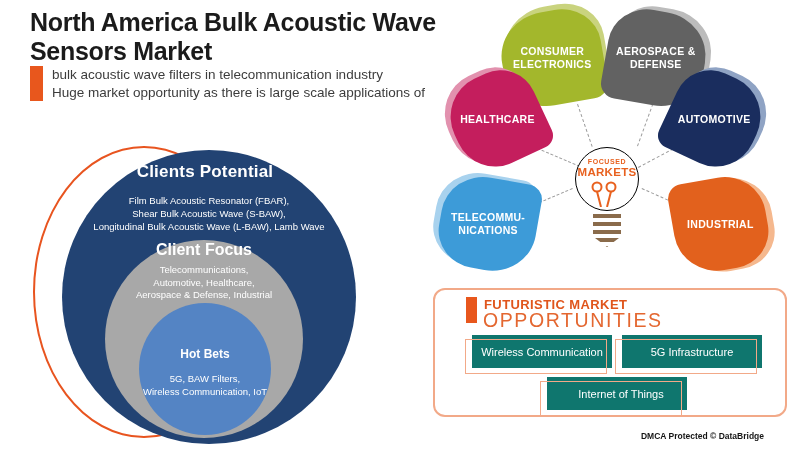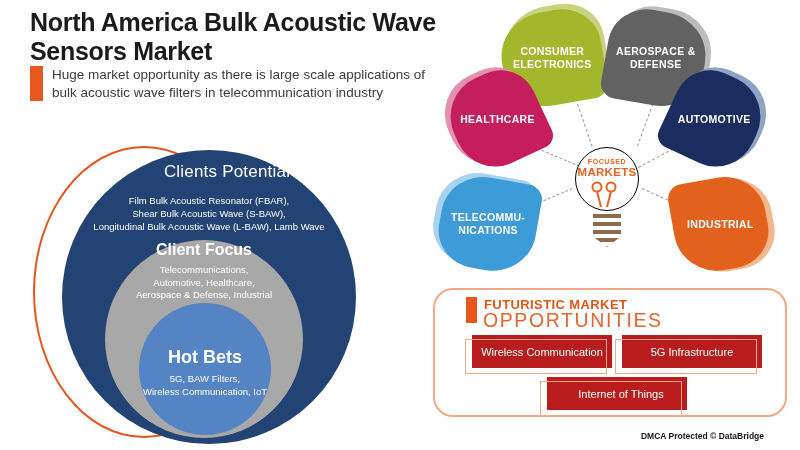--- a/index.html
+++ b/index.html
@@ -17,25 +17,25 @@
   .subtitle-text { font-size:13.5px; color:#3c3c3c; line-height:18px; }
 
   
   .ellipse-outline { position:absolute; left:33px; top:146px; width:222px; height:292px;
                      border:2px solid #e8541f; border-radius:50%; z-index:0; }
   .vcircle { position:absolute; border-radius:50%; }
   .v-outer  { left:62px;  top:150px; width:294px; height:294px; background:#224373; z-index:1; }
   .v-middle { left:105px; top:240px; width:198px; height:198px; background:#a8a8a8; z-index:2; }
   .v-inner  { left:139px; top:303px; width:132px; height:132px; background:#5484c4; z-index:3; }
   .vtext { position:absolute; text-align:center; color:#ffffff; z-index:4; }
-  .v-outer-title  { left:80px;  top:162px; width:294px; font-size:17px; font-weight:400; letter-spacing:0.2px; }
+  .v-outer-title  { left:58px;  top:162px; width:294px; font-size:17px; font-weight:700; letter-spacing:0.2px; }
   .v-outer-lines  { left:52px;  top:194px; width:314px; font-size:9.5px; line-height:13px; }
   .v-middle-title { left:105px; top:241px; width:198px; font-size:16px; font-weight:700; }
   .v-middle-lines { left:99px;  top:264px; width:210px; font-size:9.5px; line-height:12.5px; }
-  .v-inner-title  { left:139px; top:347px; width:132px; font-size:18px; font-weight:700; }
+  .v-inner-title  { left:139px; top:347px; width:132px; font-size:12px; font-weight:700; }
   .v-inner-lines  { left:125px; top:373px; width:160px; font-size:9.5px; line-height:12.5px; }
 
   
   .petal { position:absolute; z-index:2; display:flex; align-items:center; justify-content:center; }
   .petal-label { color:#fff; font-weight:700; font-size:10.5px; line-height:13px;
                  text-align:center; white-space:pre-line; letter-spacing:0.3px; }
   .p-consumer   { left:502px; top:11px;  width:101px; height:94px; background:#a3b72c;
                   border-radius:46% 40% 16% 44%; transform:rotate(-10deg);
                   box-shadow:4px -5px 0 #c9d37e; }
   .p-consumer .petal-label { transform:rotate(10deg); }
@@ -76,27 +76,27 @@
                 color:#e8611f; font-size:7px; font-weight:700; letter-spacing:0.6px; }
   .bulb-line2 { position:absolute; left:0; top:18px; width:100%; text-align:center;
                 color:#e8611f; font-size:11.5px; font-weight:700; letter-spacing:0.3px; }
   .filament { position:absolute; left:10px; top:33px; }
   .bulb-neck { position:absolute; left:593px; top:214px; width:28px; height:33px; z-index:5;
                background:repeating-linear-gradient(180deg,#8a6b4b 0 4.5px,#ffffff 4.5px 8px);
                clip-path:polygon(0 0,100% 0,100% 68%,50% 100%,0 68%); }
 
   
   .opps { position:absolute; left:433px; top:288px; width:354px; height:129px;
-          border:2px solid #f2a988; border-radius:20px; }
+          border:2px solid #f2a988; border-radius:12px; }
   .opps-bar { position:absolute; left:31px; top:7px; width:11px; height:26px; background:#e8571d; }
   .opps-title1 { position:absolute; left:49px; top:7px; font-size:13px; font-weight:800;
                  color:#e0551c; letter-spacing:0.4px; }
   .opps-title2 { position:absolute; left:48px; top:19px; font-size:19.5px; font-weight:400;
                  color:#e46730; letter-spacing:1.6px; }
-  .opp-btn { position:absolute; width:140px; height:33px; background:#b91c1c;
+  .opp-btn { position:absolute; width:140px; height:33px; background:#0f766e;
              display:flex; align-items:center; justify-content:center;
              color:#ffffff; font-size:11px; }
   .opp-btn::before { content:""; position:absolute; left:-7px; top:4px; width:100%; height:100%;
                      border:1.5px solid #f2a988; pointer-events:none; }
   .ob1 { left:37px;  top:45px; }
   .ob2 { left:187px; top:45px; }
   .ob3 { left:112px; top:87px;padding-left:8px; }
 
   
   .dmca { position:absolute; right:36px; top:431px; font-size:8.5px; font-weight:700; color:#151515; }
@@ -106,22 +106,22 @@
 
 <div class="canvas">
 
   <div class="title">
     <div>North America Bulk Acoustic Wave</div>
     <div>Sensors Market</div>
   </div>
   <div class="subtitle">
     <div class="subtitle-bar"></div>
     <div class="subtitle-text">
+      <div>bulk acoustic wave filters in telecommunication industry</div>
       <div>Huge market opportunity as there is large scale applications of</div>
-      <div>bulk acoustic wave filters in telecommunication industry</div>
     </div>
   </div>
 
   <div class="ellipse-outline"></div>
   <div class="vcircle v-outer"></div>
   <div class="vcircle v-middle"></div>
   <div class="vcircle v-inner"></div>
 
   <div class="vtext v-outer-title">Clients Potential</div>
   <div class="vtext v-outer-lines">

